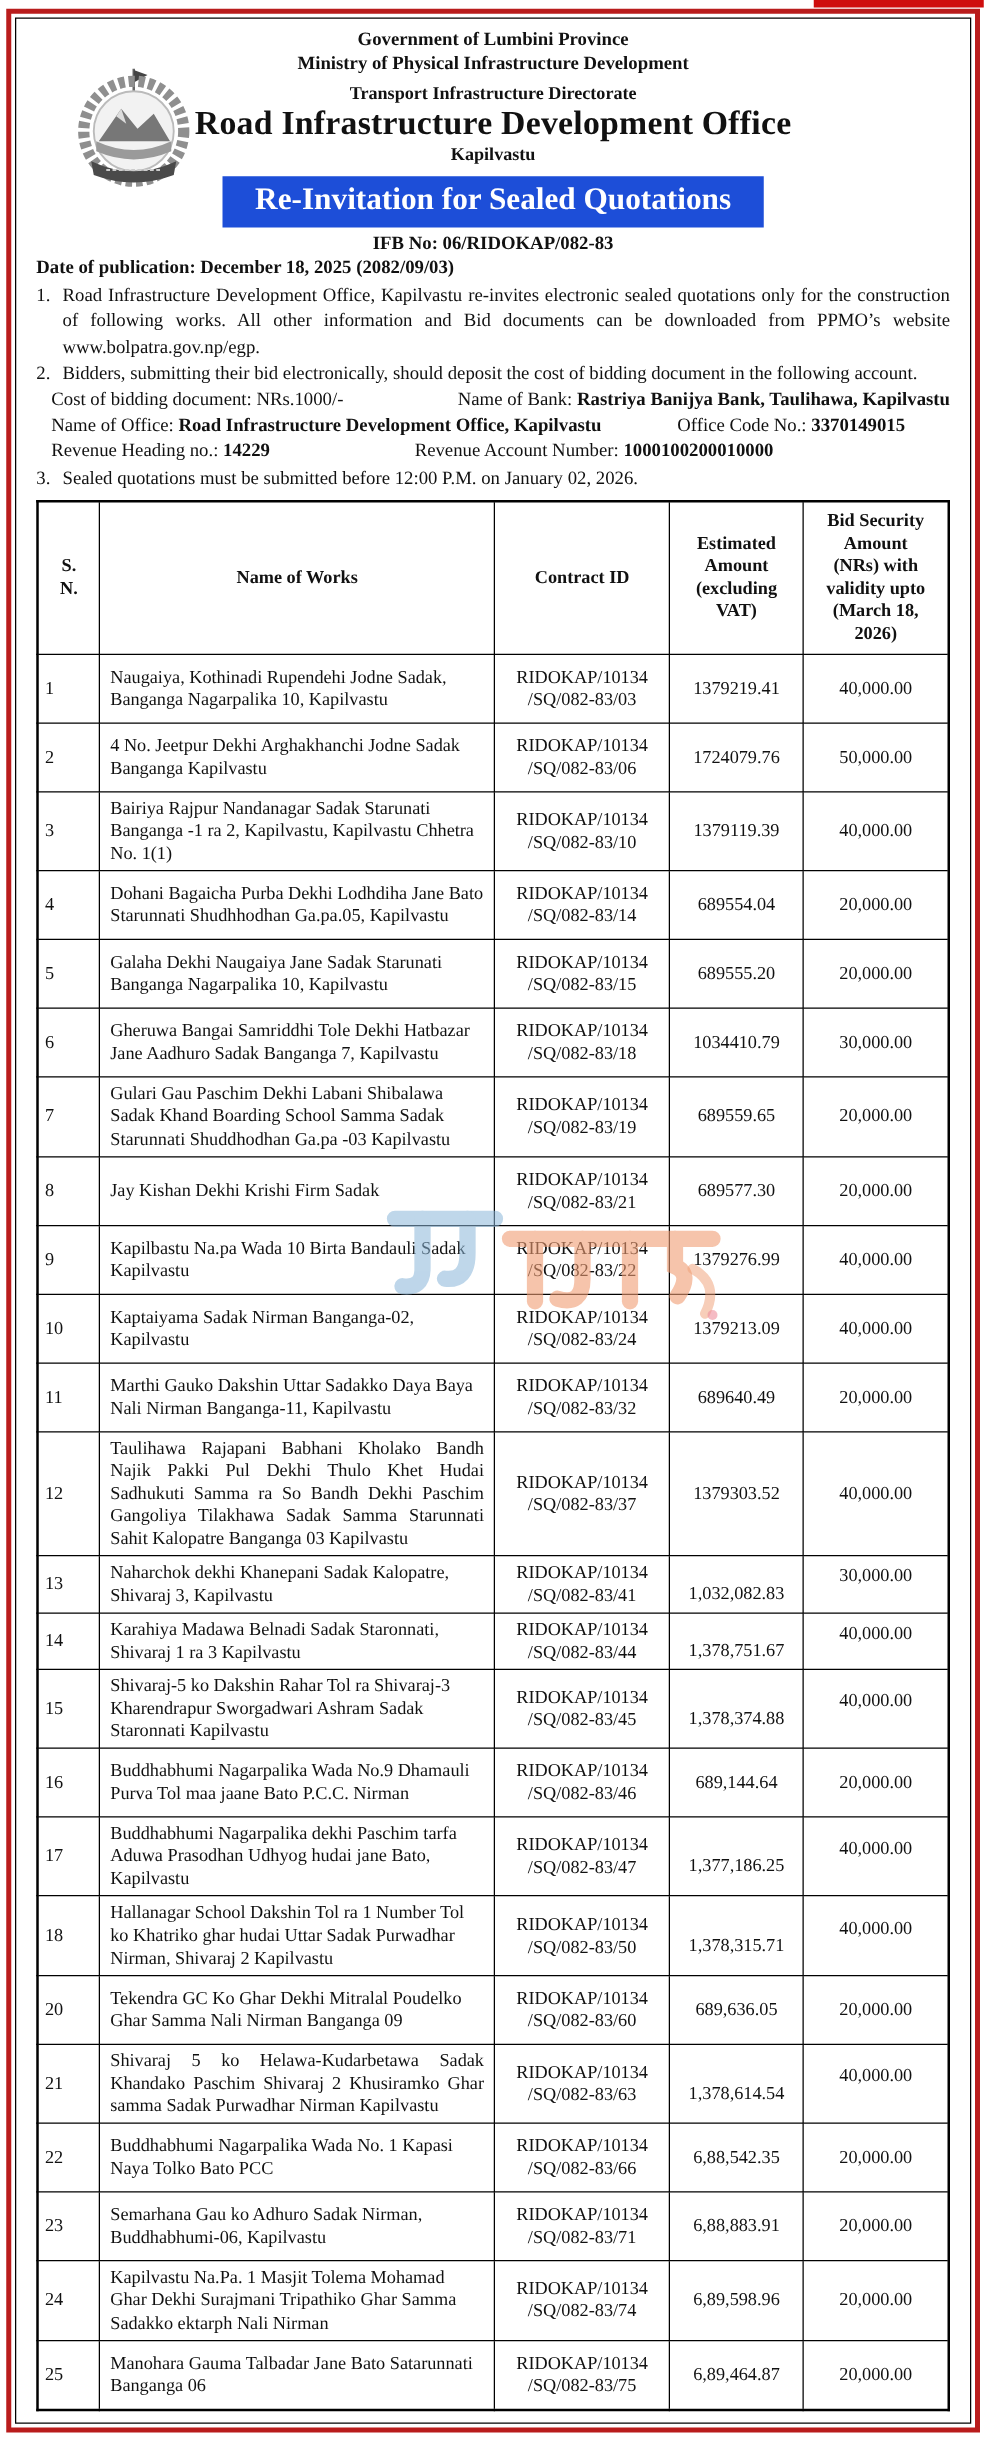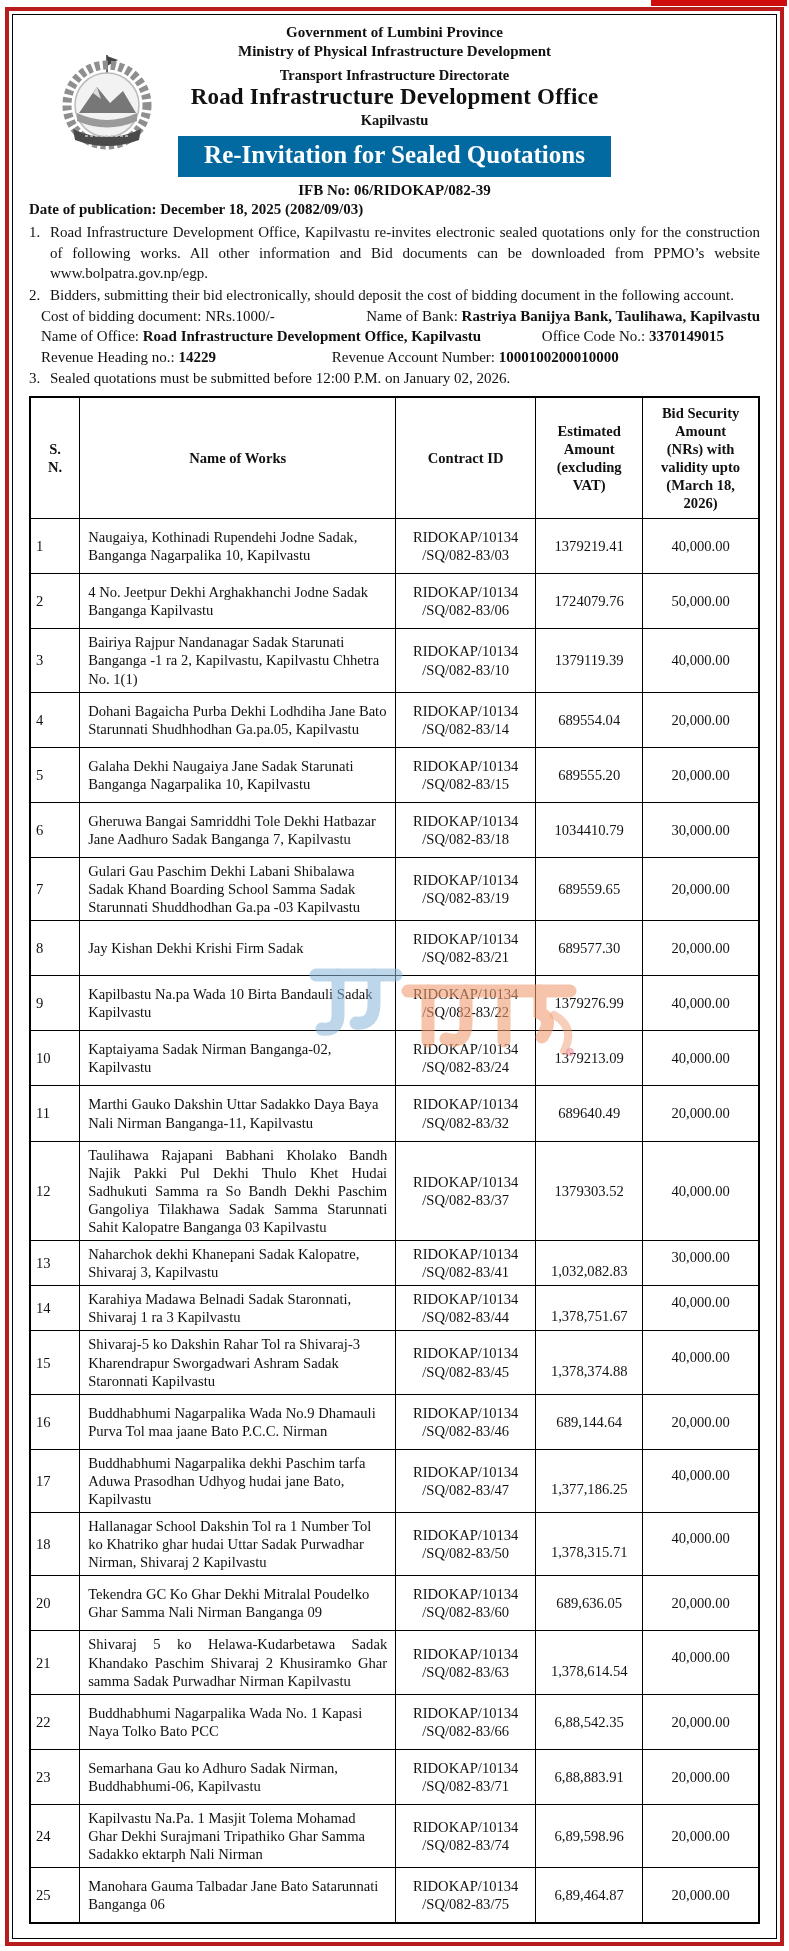--- a/index.html
+++ b/index.html
@@ -5,22 +5,22 @@
   html,body{margin:0;padding:0;background:#fff;}
   body{width:789px;height:1951px;position:relative;font-family:"Liberation Serif","DejaVu Serif",serif;color:#111;}
   .red-mark{position:absolute;top:0;right:2px;width:136px;height:6px;background:#cf0d0d;z-index:20;}
   .page{position:absolute;top:7px;left:5px;right:5px;bottom:5px;border:4px solid #b91c1c;padding:3px;box-sizing:border-box;}
   .inner{border:1.3px solid #000;width:100%;height:100%;box-sizing:border-box;padding:8px 16px 6px 16px;position:relative;overflow:hidden;}
 
   
   .hl{ text-align:center;font-weight:bold; }
   .h15{font-size:15px;line-height:1.25;}
   .h14{font-size:14.5px;line-height:1.3;margin-top:5px;}
-  .office-title{font-size:23px;line-height:1.1;letter-spacing:.2px;}
-  .banner{display:block;width:max-content;margin:7px auto 5px auto;background:#0369a1;color:#fff;font-weight:bold;font-size:25px;padding:5px 26px 8px 26px;}
+  .office-title{font-size:27px;line-height:1.1;letter-spacing:.2px;}
+  .banner{display:block;width:max-content;margin:7px auto 5px auto;background:#1d4ed8;color:#fff;font-weight:bold;font-size:25px;padding:5px 26px 8px 26px;}
   .ifb{font-size:15px;font-weight:bold;text-align:center;margin-top:3px;}
   .pubdate{font-size:15px;font-weight:bold;text-align:left;margin:2px 0 4px 0;}
   .logo{position:absolute;left:44px;top:36px;width:100px;height:100px;}
 
   
   .clauses{font-size:15px;line-height:1.36;}
   .clause{display:flex;margin-top:1px;}
   .cnum{width:21px;flex:0 0 21px;}
   .ctext{flex:1;text-align:justify;}
   .c2-extra{margin-left:12px;margin-top:1px;}
@@ -65,21 +65,21 @@
       <path d="M16 78 Q50 94 84 78 L82 89 Q50 101 18 89 Z" fill="#4a4a4a"></path>
       <line x1="28" y1="85" x2="72" y2="85" stroke="#ccc" stroke-width="1.5" stroke-dasharray="3 2"></line>
     </svg>
 
     <div class="hl h15">Government of Lumbini Province</div>
     <div class="hl h15">Ministry of Physical Infrastructure Development</div>
     <div class="hl h14">Transport Infrastructure Directorate</div>
     <div class="hl office-title">Road Infrastructure Development Office</div>
     <div class="hl h14" style="margin-top:1px;">Kapilvastu</div>
     <div class="banner">Re-Invitation for Sealed Quotations</div>
-    <div class="ifb">IFB No: 06/RIDOKAP/082-39</div>
+    <div class="ifb">IFB No: 06/RIDOKAP/082-83</div>
     <div class="pubdate">Date of publication:  December 18, 2025 (2082/09/03)</div>
 
     <div class="clauses">
       <div class="clause">
         <span class="cnum">1.</span>
         <span class="ctext">Road Infrastructure Development Office, Kapilvastu re-invites electronic sealed quotations only for the construction of following works. All other information and Bid documents can be downloaded from PPMO’s website www.bolpatra.gov.np/egp.</span>
       </div>
       <div class="clause">
         <span class="cnum">2.</span>
         <span class="ctext">Bidders, submitting their bid electronically, should deposit the cost of bidding document in the following account.</span>

